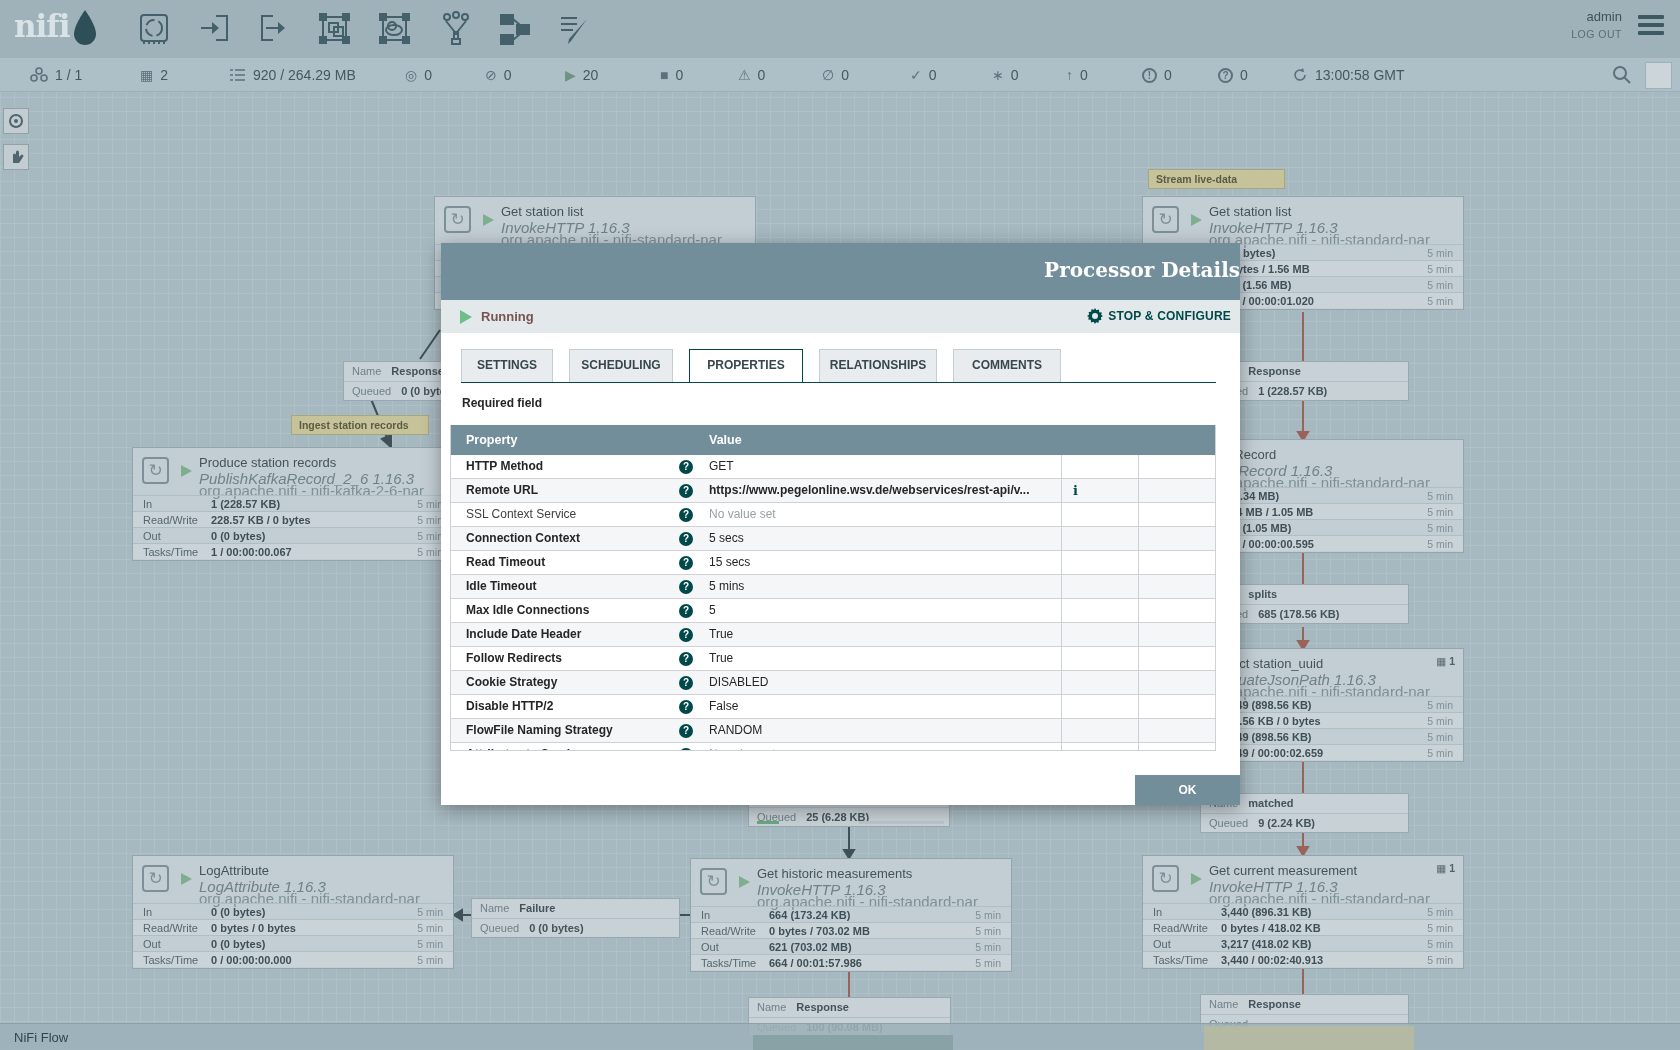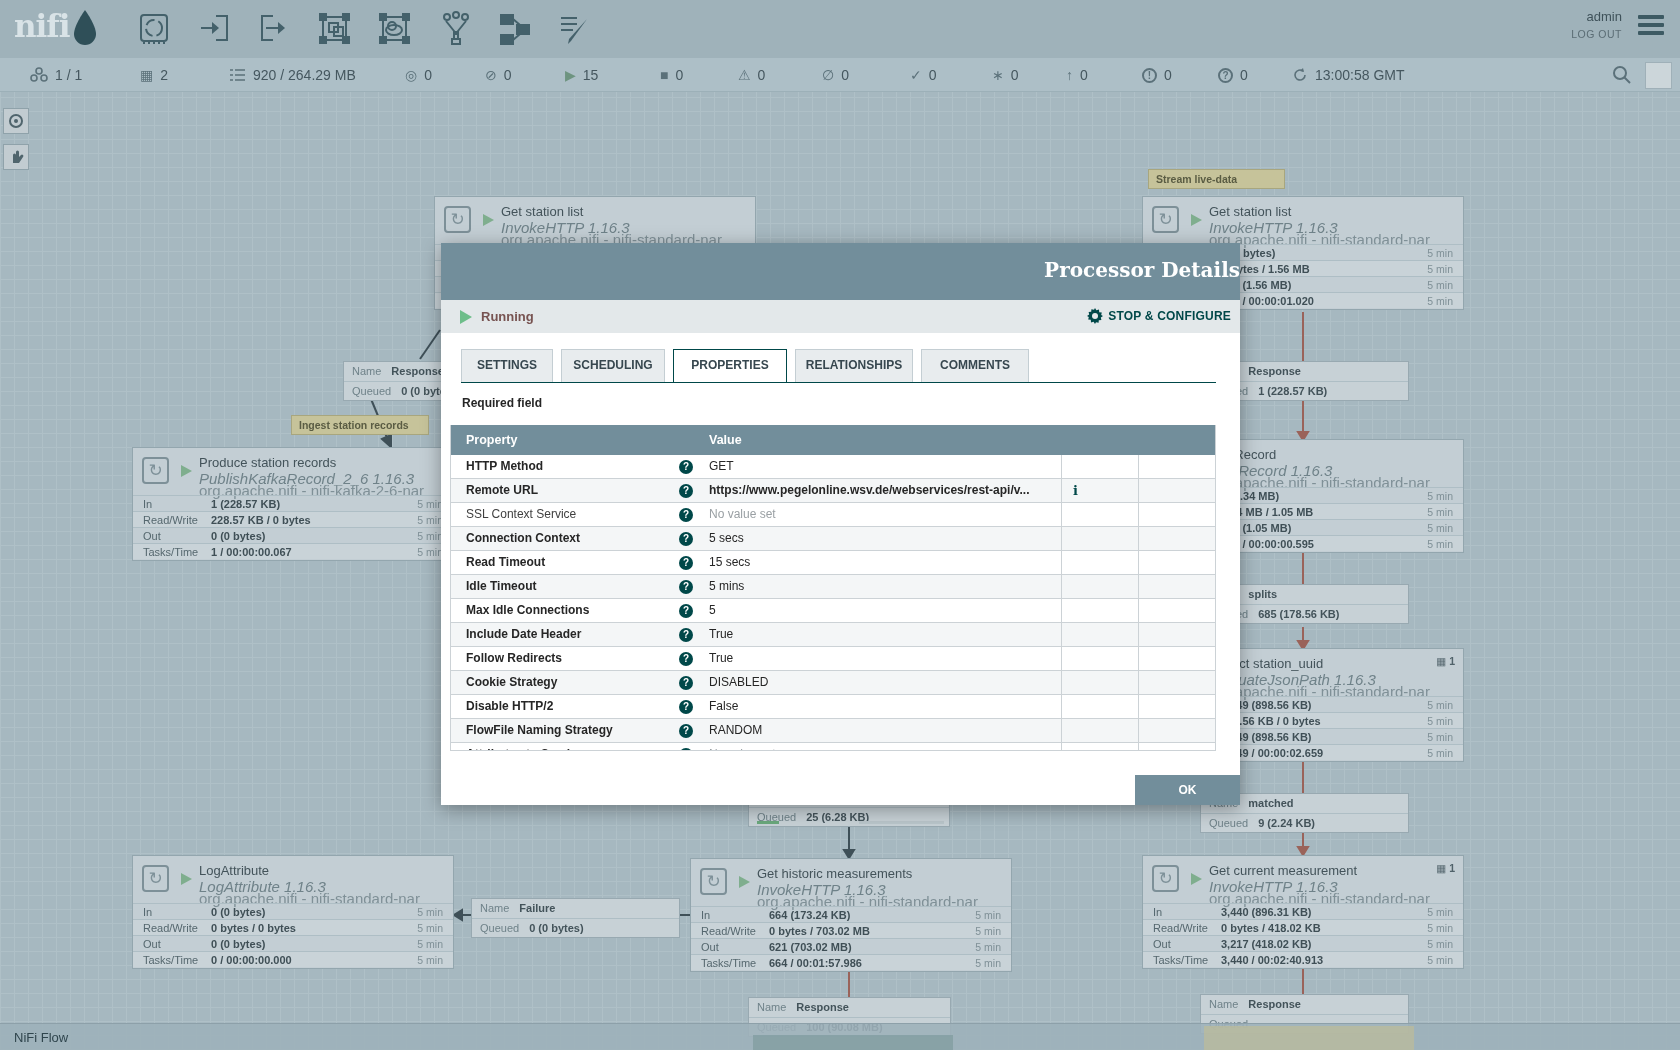--- a/index.html
+++ b/index.html
@@ -71,21 +71,21 @@
     box-shadow:0 4px 18px rgba(0,0,0,.35);}
   .m-header{height:57px;background:#728e9b;}
   .m-title{padding:15px 0 0 21px;font-family:"DejaVu Serif",serif;font-weight:bold;font-size:20px;color:#fff;text-align:right;}
   .m-state{position:relative;height:33px;background:#e3e8ea;}
   .m-state .tri{position:absolute;left:19px;top:10px;width:0;height:0;border-left:12px solid #6dbe8a;
     border-top:7px solid transparent;border-bottom:7px solid transparent;}
   .m-state .st{position:absolute;left:40px;top:9px;font-size:13px;font-weight:bold;color:#775351;}
   .m-action{position:absolute;right:9px;top:8px;display:flex;align-items:center;gap:5px;cursor:pointer;}
   .m-action span{font-size:12px;font-weight:bold;color:#004849;letter-spacing:.2px;}
   .tabs{position:absolute;left:20px;top:106px;width:755px;height:34px;border-bottom:1px solid #004849;}
-  .tab{float:left;height:33px;margin-right:8px;background:#e8ecee;border:1px solid #c4ced3;border-bottom:none;
+  .tab{float:left;height:33px;margin-right:16px;background:#e8ecee;border:1px solid #c4ced3;border-bottom:none;
     text-align:center;line-height:31px;font-size:12px;font-weight:bold;color:#37474f;cursor:pointer;}
   .tab.active{background:#fff;border:1px solid #004849;height:34px;margin-bottom:-1px;position:relative;z-index:2;}
   .req-note{position:absolute;left:21px;top:153px;font-size:12px;font-weight:bold;color:#262626;}
   .ptable{position:absolute;left:9px;top:182px;width:766px;height:326px;overflow:hidden;
     border:1px solid #ccd2d6;border-top:none;}
   .thead{height:30px;background:#728e9b;color:#fff;font-size:12.5px;font-weight:bold;line-height:30px;position:relative;}
   .thead .h1{position:absolute;left:15px;}
   .thead .h2{position:absolute;left:258px;}
   .trow{position:relative;height:24px;border-bottom:1px solid #ccd2d6;font-size:12px;line-height:23px;background:#fff;}
   .trow:nth-child(odd){background:#f4f6f7;}
@@ -232,21 +232,21 @@
     <div class="sb-item" style="left:405px">
       <span class="g">◎</span>
       <span>0</span>
       </div>
     <div class="sb-item" style="left:485px">
       <span class="g">⊘</span>
       <span>0</span>
       </div>
     <div class="sb-item" style="left:565px">
       <span class="g" style="color:#6e9480">▶</span>
-      <span>15</span>
+      <span>20</span>
       </div>
     <div class="sb-item" style="left:660px">
       <span class="g">■</span>
       <span>0</span>
       </div>
     <div class="sb-item" style="left:738px">
       <span class="g">⚠</span>
       <span>0</span>
       </div>
     <div class="sb-item" style="left:822px">

